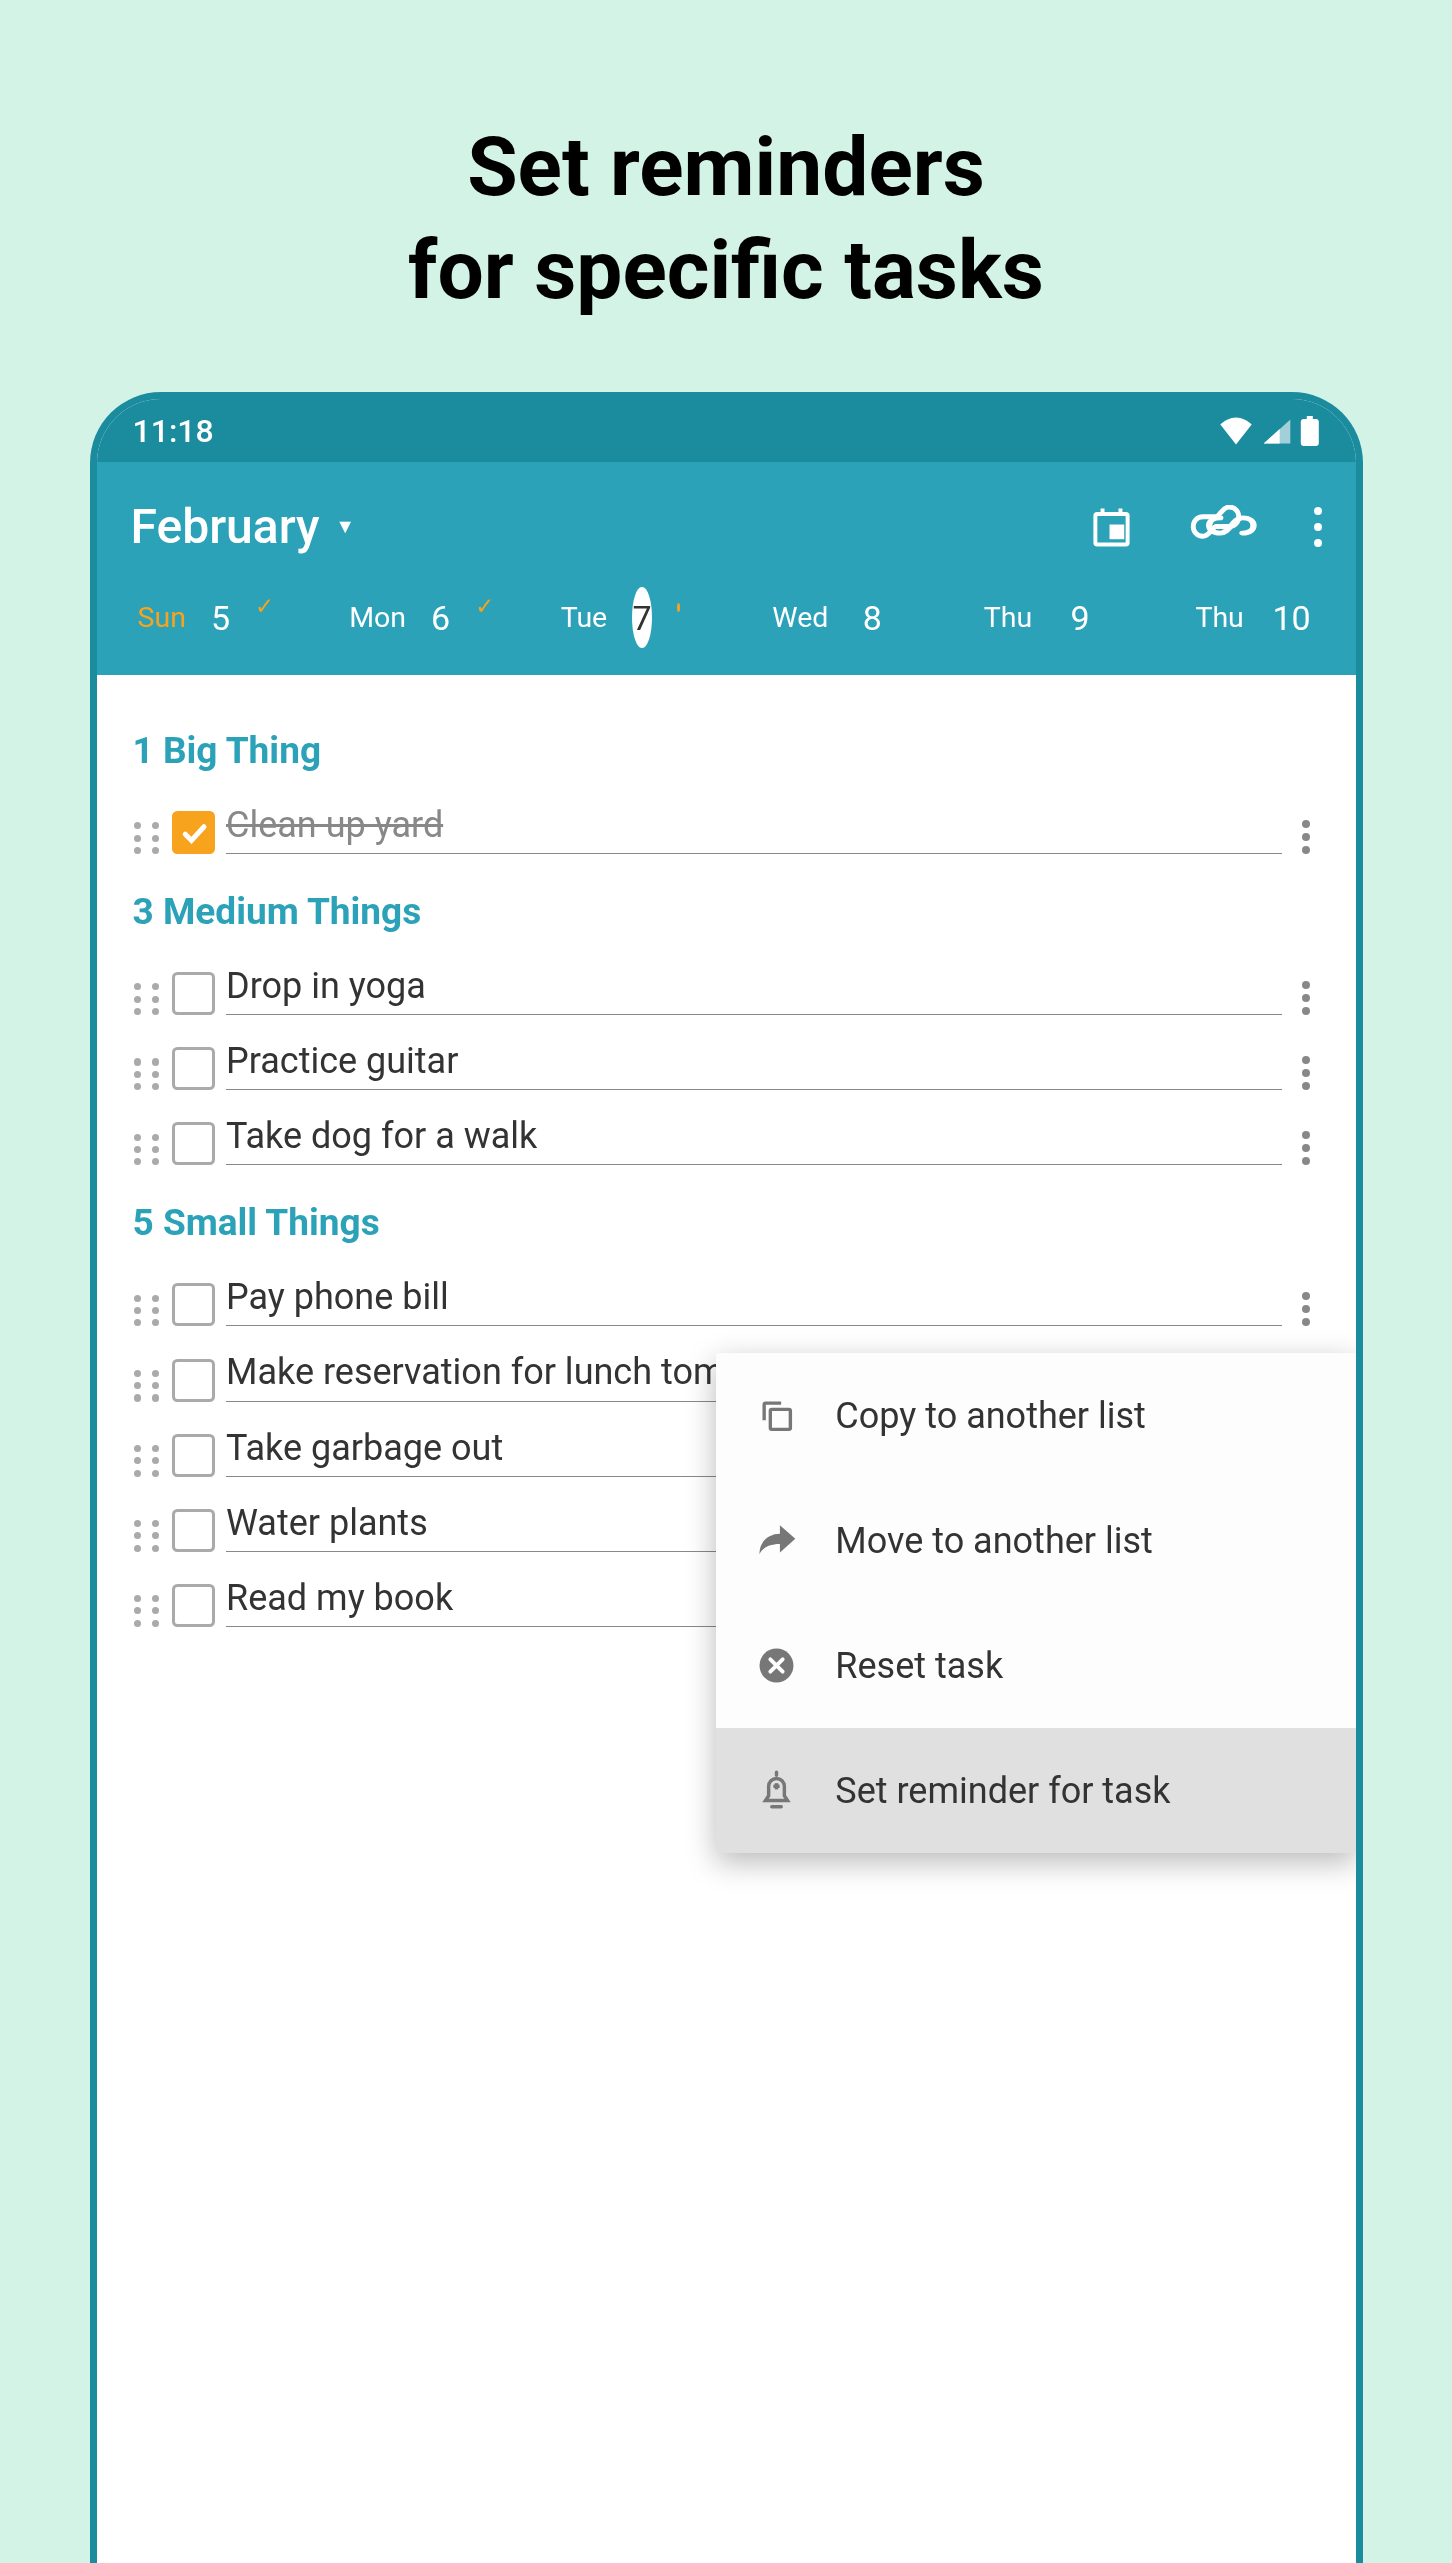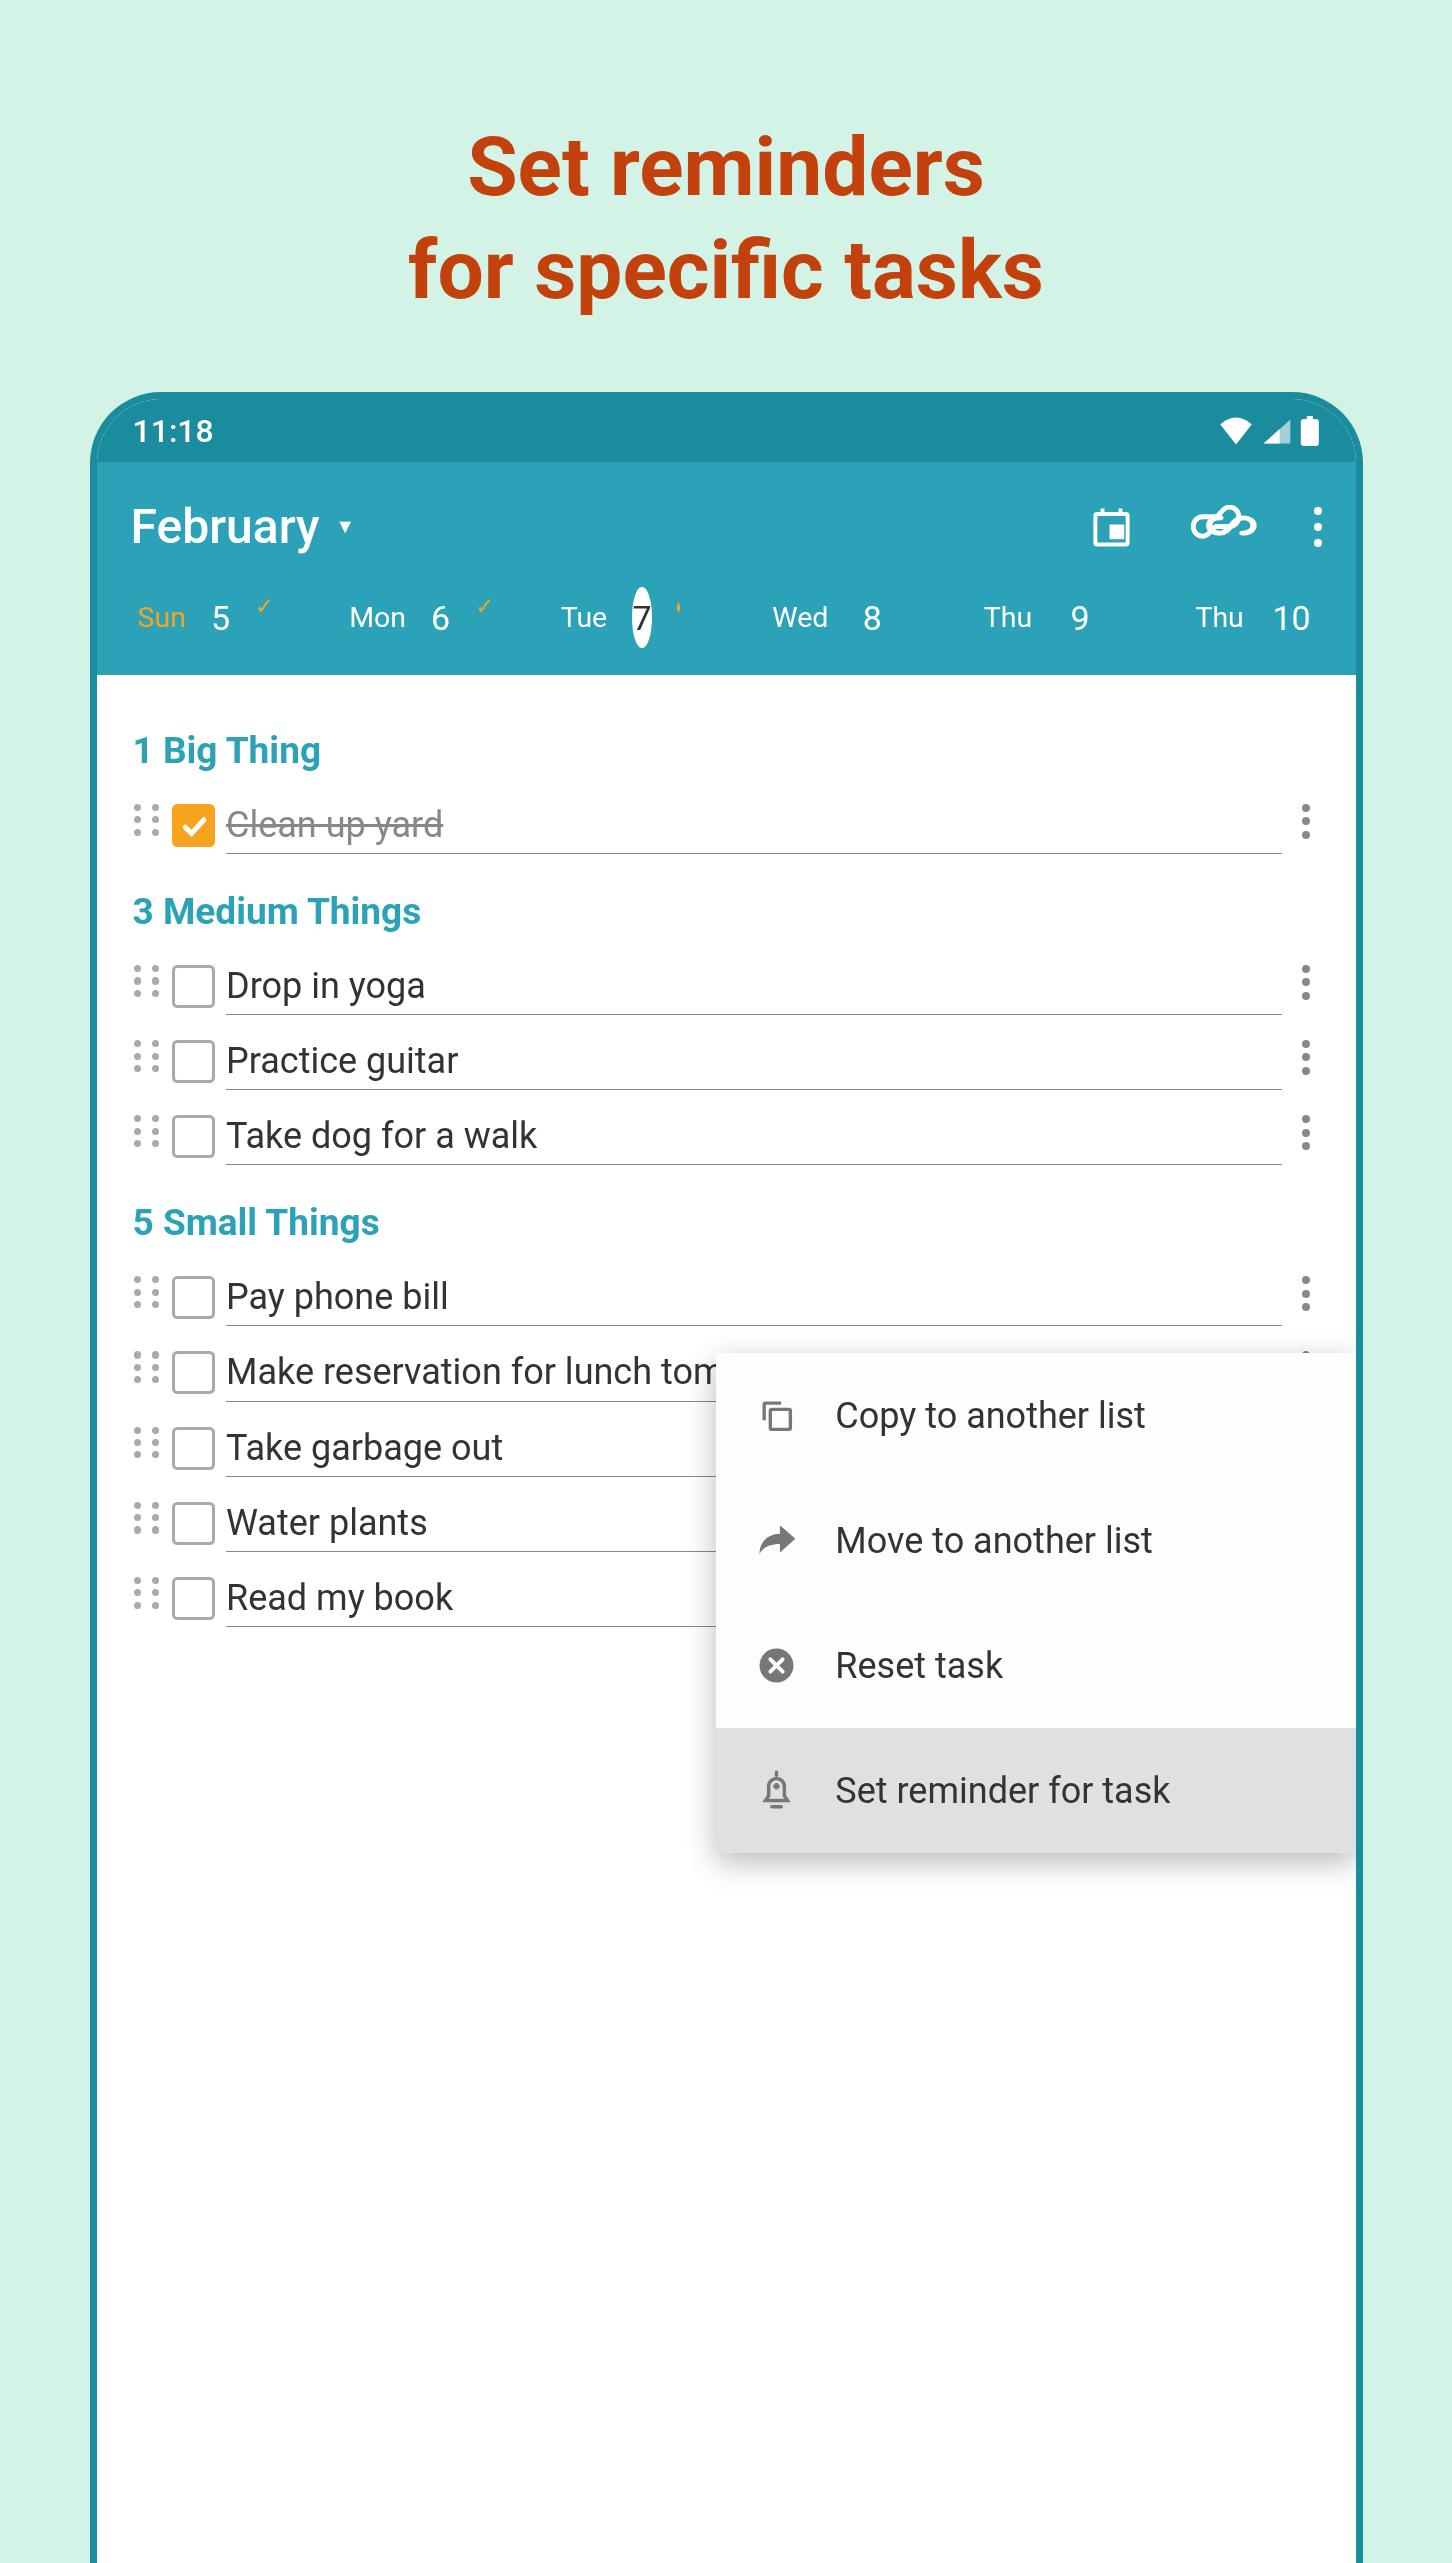--- a/index.html
+++ b/index.html
@@ -11,21 +11,21 @@
     overflow: hidden;
   }
   .hero {
     text-align: center;
     padding-top: 116px;
     padding-bottom: 71px;
   }
   .hero h1 {
     font-size: 82px;
     font-weight: 700;
-    color: #c2410c;
+    color: #000000;
     line-height: 1.25;
   }
   .phone {
     width: 1273px;
     margin: 0 auto;
     background: #fff;
     border-radius: 71px 71px 0 0;
     overflow: hidden;
     border: 7.1px solid #1b8b9e;
     border-bottom: none;
@@ -122,21 +122,21 @@
   .section-title {
     color: #2ba2b8;
     font-size: 37px;
     font-weight: 700;
     margin-bottom: 32px;
     margin-top: 36px;
   }
   .section-title:first-child { margin-top: 18px; }
   .task-row {
     display: flex;
-    align-items: flex-start;
+    align-items: flex-end;
     gap: 11px;
     margin-bottom: 25px;
   }
   .drag-handle {
     width: 28.5px;
     display: grid;
     grid-template-columns: 1fr 1fr;
     gap: 5.3px 7.1px;
     justify-items: center;
   }

